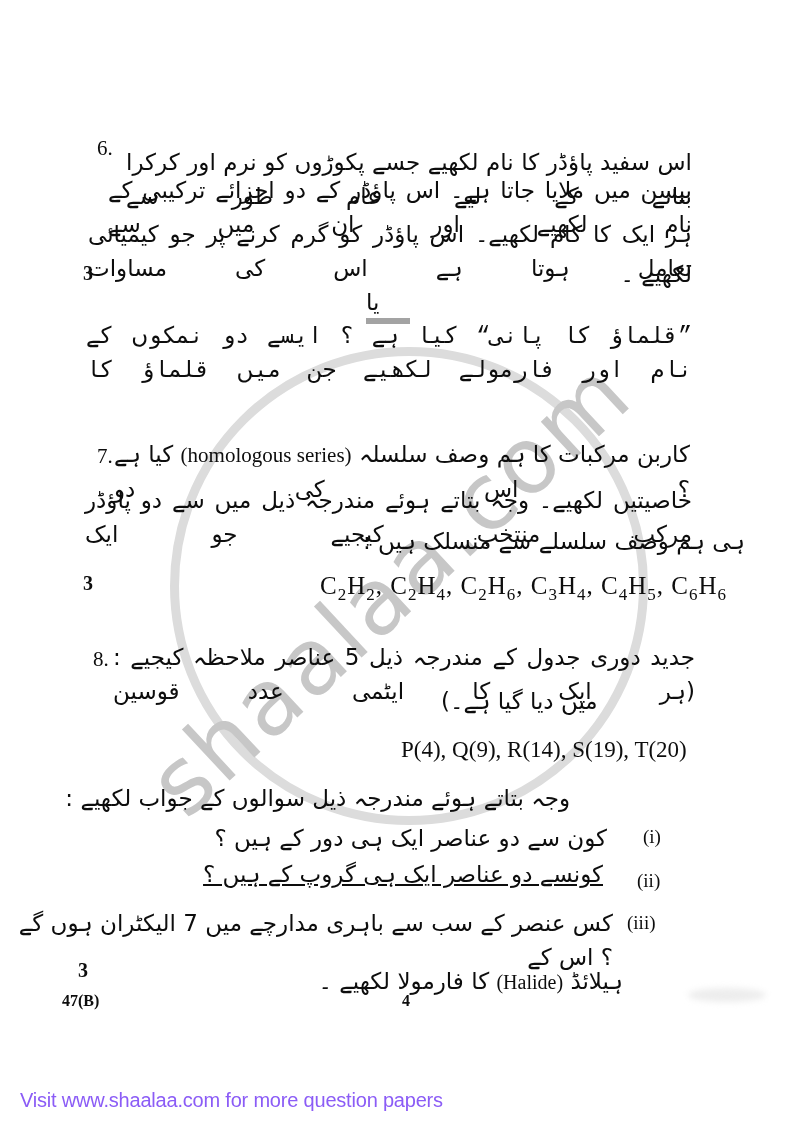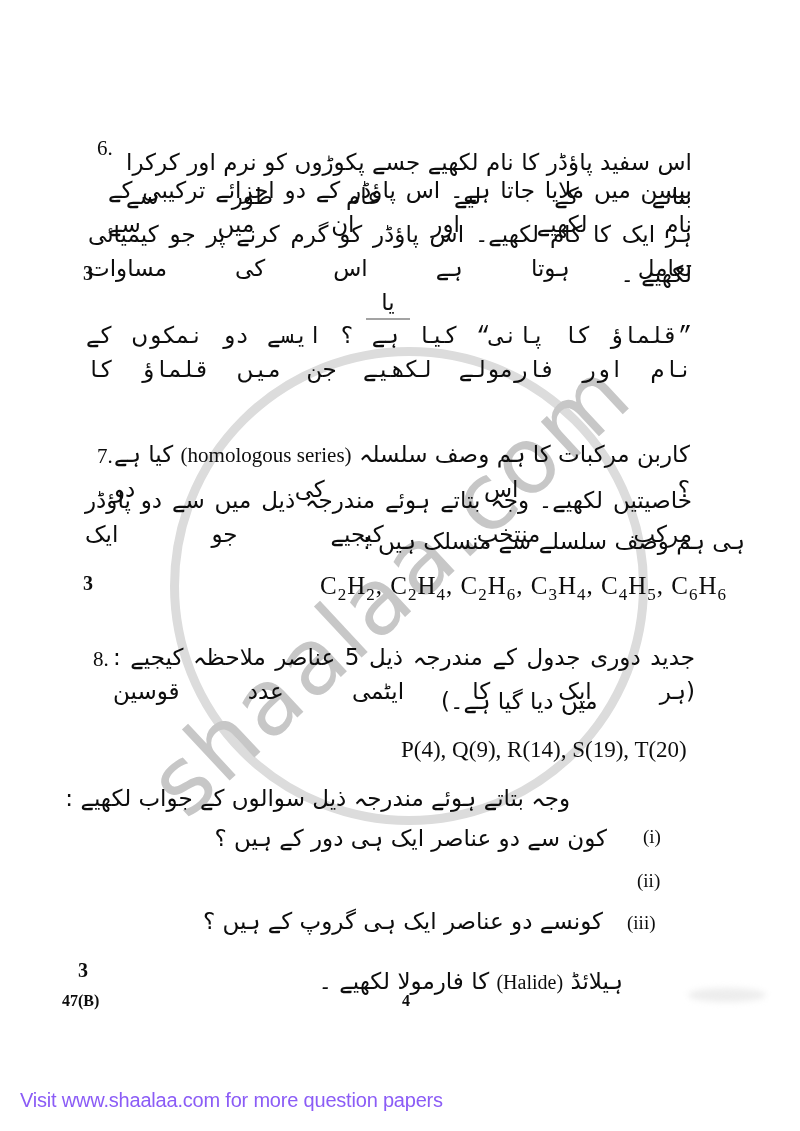--- a/index.html
+++ b/index.html
@@ -15,22 +15,22 @@
           border-radius:50%;filter:blur(3px);z-index:0;}
   
   .urdu{direction:rtl;unicode-bidi:plaintext;font-size:23px;line-height:34px;
         font-family:"DejaVu Sans",sans-serif;z-index:2;}
   .abs{position:absolute;z-index:2;}
   .full{text-align:justify;text-align-last:justify;}
   .latin-serif{font-family:"Liberation Serif","DejaVu Serif",serif;font-size:21px;}
   .qnum{position:absolute;font-family:"Liberation Serif",serif;font-size:21px;z-index:2;}
   .marks{position:absolute;font-family:"Liberation Serif",serif;font-weight:bold;
          font-size:20px;z-index:2;}
-  .or-divider{position:absolute;left:366px;top:289px;width:44px;text-align:center;
-              font-size:23px;border-bottom:2px solid #a3a3a3;padding-bottom:3px;z-index:2;direction:rtl;}
+  .or-divider{position:absolute;left:366px;top:289px;width:44px;text-align:left;
+              font-size:23px;border-bottom:6px solid #a3a3a3;padding-bottom:3px;z-index:2;direction:rtl;}
   .formula-line{position:absolute;left:320px;top:572px;font-family:"Liberation Serif",serif;
                 font-size:25px;letter-spacing:1px;z-index:2;white-space:nowrap;}
   .formula-line sub{font-size:17px;line-height:0;}
   .elements-line{position:absolute;left:401px;top:737px;font-family:"Liberation Serif",serif;
                  font-size:23px;z-index:2;white-space:nowrap;}
   .sub-marker{position:absolute;font-family:"Liberation Serif",serif;font-size:19px;z-index:2;}
   .footer-code{position:absolute;left:62px;top:992px;font-family:"Liberation Serif",serif;
                font-weight:bold;font-size:16px;z-index:2;}
   .footer-page{position:absolute;left:402px;top:992px;font-family:"Liberation Serif",serif;
                font-weight:bold;font-size:16px;z-index:2;}
@@ -69,23 +69,24 @@
   <div class="qnum" style="left:93px;top:647px;">8.</div>
   <div class="abs urdu full" style="left:113px;right:105px;top:640px;">جدید دوری جدول کے مندرجہ ذیل 5 عناصر ملاحظہ کیجیے : (ہر ایک کا ایٹمی عدد قوسین</div>
   <div class="abs urdu" style="left:441px;top:684px;">میں دیا گیا ہے۔)</div>
   <div class="elements-line">P(4), Q(9), R(14), S(19), T(20)</div>
   <div class="abs urdu" style="right:230px;top:781px;">وجہ بتاتے ہوئے مندرجہ ذیل سوالوں کے جواب لکھیے :</div>
 
   <div class="sub-marker" style="left:643px;top:826px;">(i)</div>
   <div class="abs urdu" style="right:193px;top:821px;">کون سے دو عناصر ایک ہی دور کے ہیں ؟</div>
 
   <div class="sub-marker" style="left:637px;top:870px;">(ii)</div>
-  <div class="abs urdu" style="right:197px;top:904px;">کونسے دو عناصر ایک ہی گروپ کے ہیں ؟</div>
+  <div class="abs urdu" style="right:197px;top:857px;text-decoration:underline;">کونسے دو عناصر ایک ہی گروپ کے ہیں ؟</div>
 
   <div class="sub-marker" style="left:627px;top:912px;text-align:center;">(iii)</div>
+  <div class="abs urdu" style="right:187px;top:906px;">کس عنصر کے سب سے باہری مدارچے میں 7 الیکٹران ہوں گے ؟ اس کے</div>
   <div class="abs urdu" style="right:177px;top:950px;margin-top:14px;"><span>ہیلائڈ</span>
         <span class="latin-serif" style="font-size:20px;">(Halide)</span>
         <span>کا فارمولا لکھیے ۔</span></div>
   <div class="marks" style="left:78px;top:959px;">3</div>
 
   <div class="footer-code">47(B)</div>
   <div class="footer-page">4</div>
   <div class="site-banner">Visit www.shaalaa.com for more question papers</div>
 
 </div>

